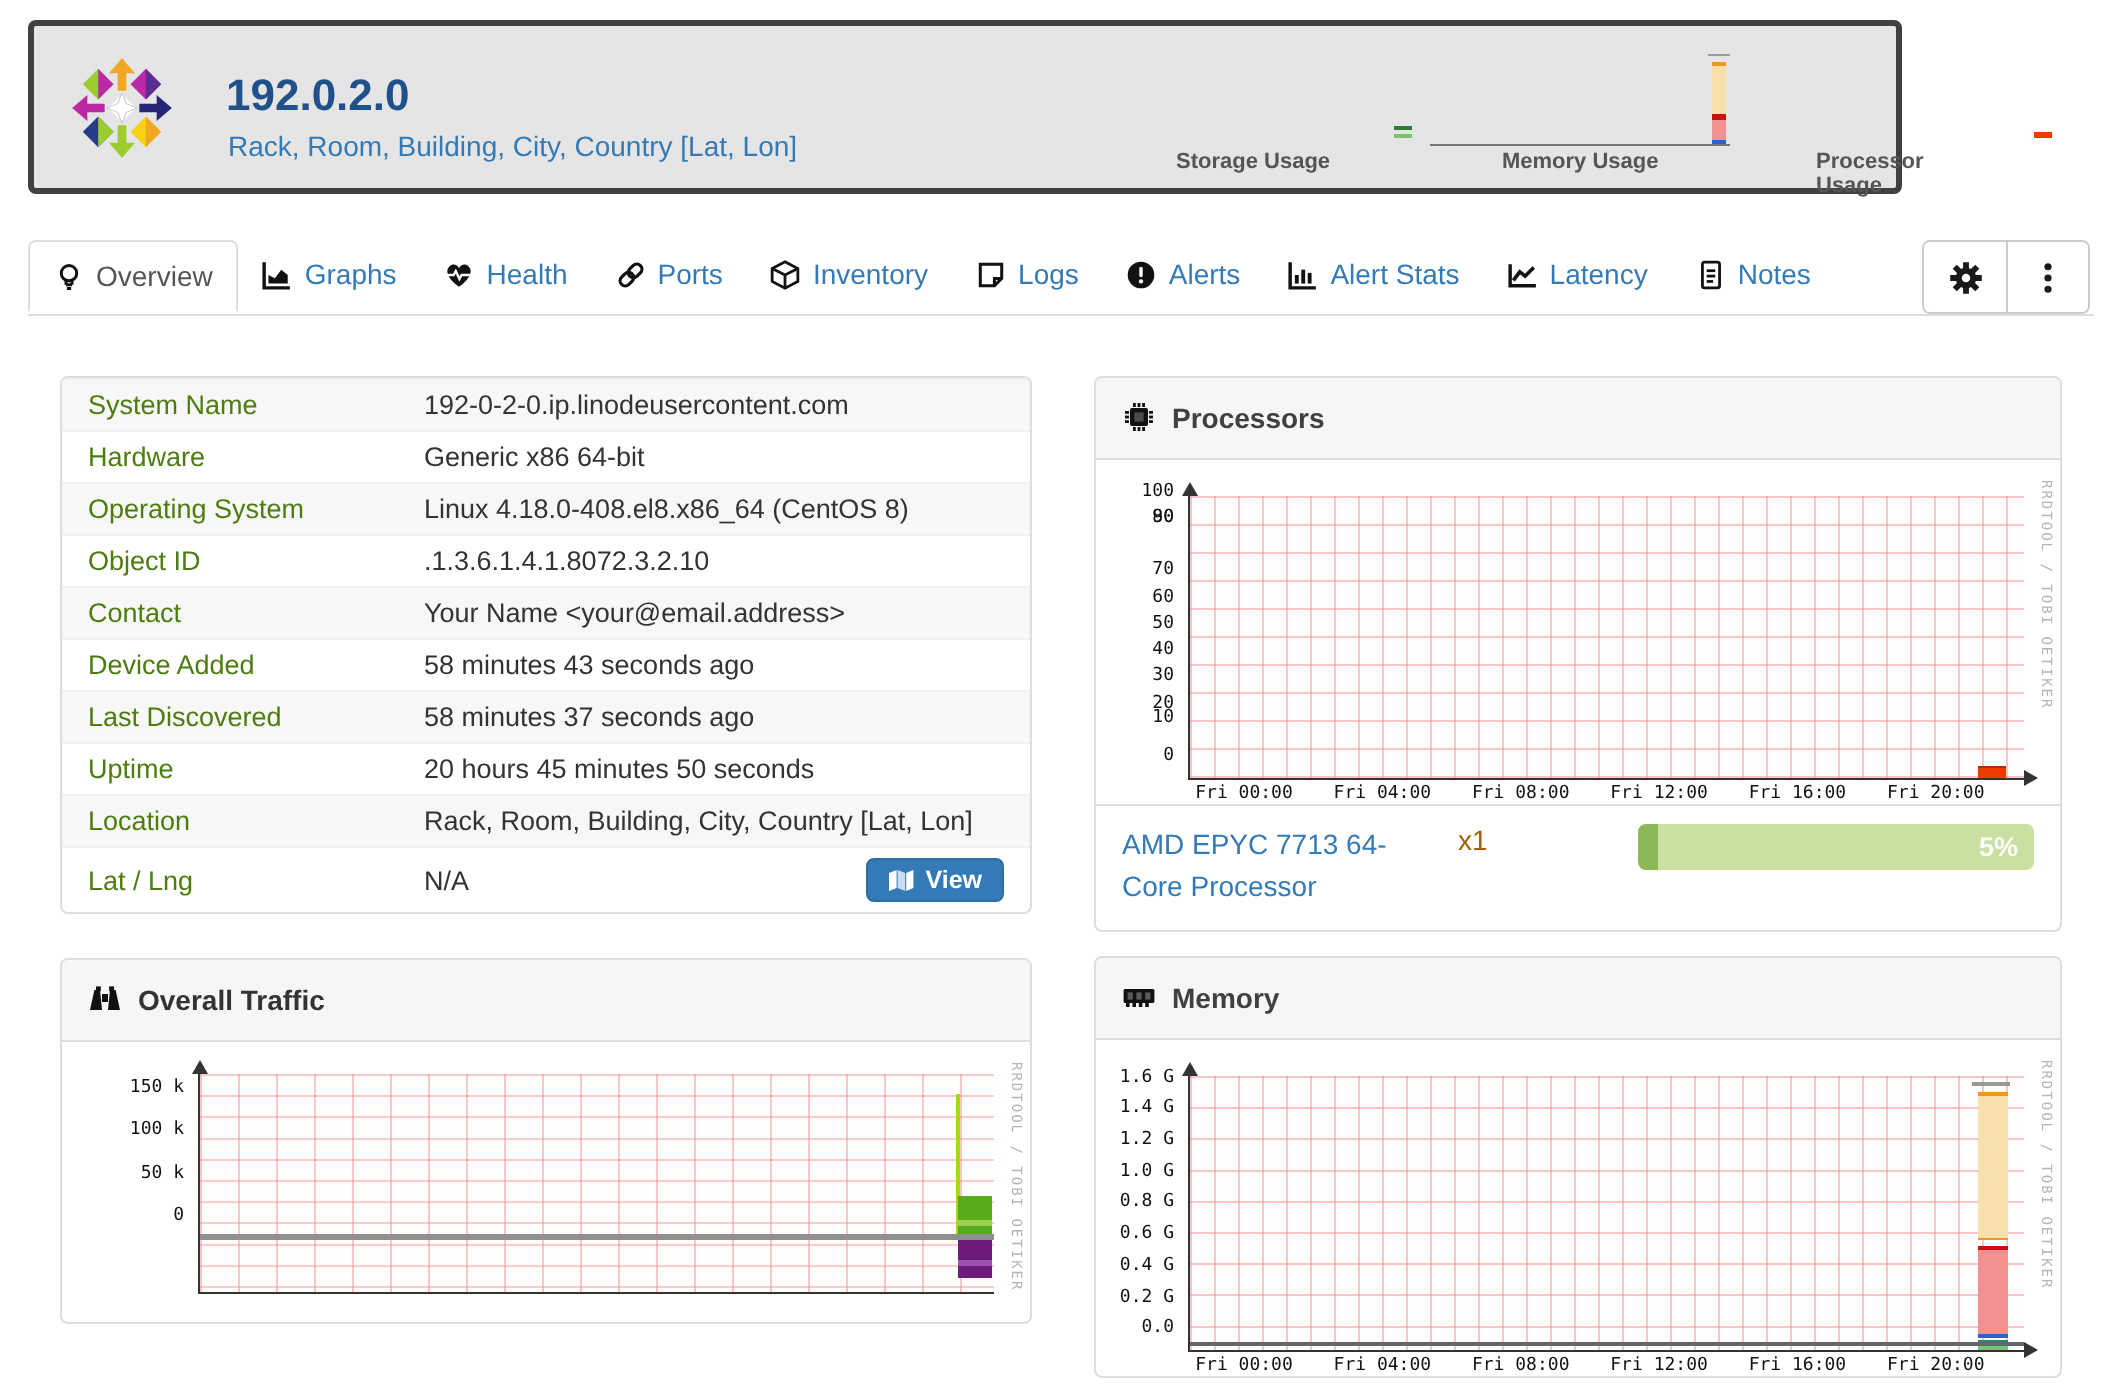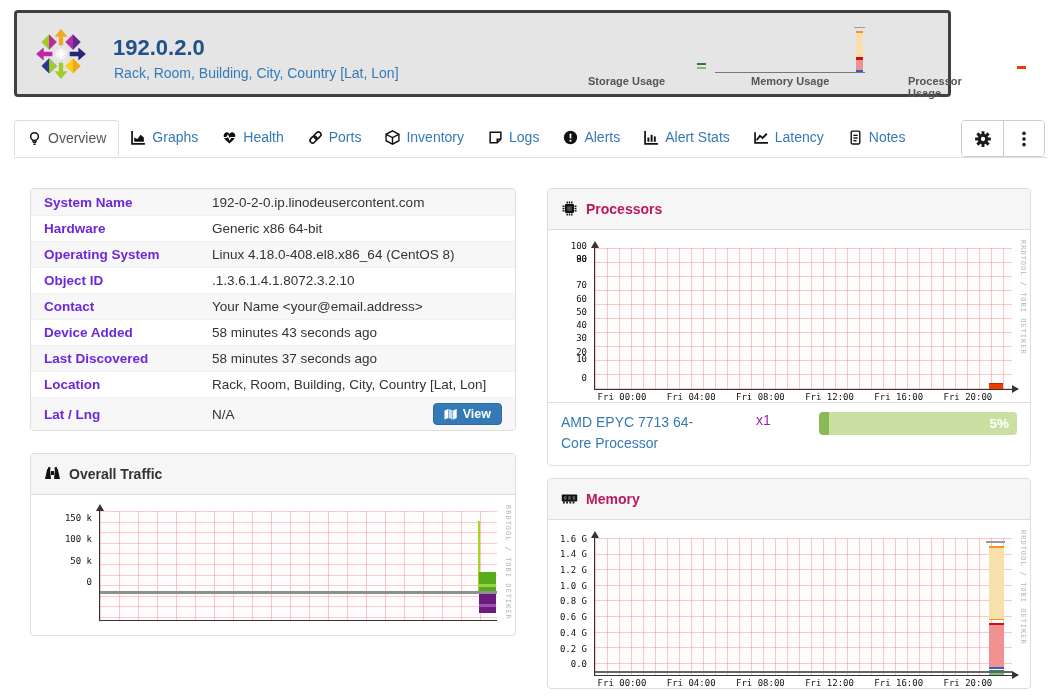--- a/index.html
+++ b/index.html
@@ -34,28 +34,28 @@
   .btn-group button + button { border-left:1px solid #ccc; }
 
   
   .col-left  { position:absolute; left:30px;  top:188px; width:486px; }
   .col-right { position:absolute; left:547px; top:188px; width:484px; }
   .panel { border:1px solid #ddd; border-radius:4px; background:#fff; overflow:hidden; }
   .panel-head { background:#f6f6f6; border-bottom:1px solid #ddd; padding:10px 13px;
     font-size:14px; font-weight:bold; display:flex; align-items:flex-start; gap:8px; line-height:1.45; }
   .panel-head .picon { width:17px; height:15px; flex:none; margin-top:2px; color:#111; }
   .panel-head .picon svg { width:17px; height:15px; display:block; }
-  .head-link { color:#be185d; }
+  .head-link { color:#404040; }
   .sys-title { font-size:14px; color:#222; }
 
   
   .irow { display:flex; padding:5px 13px; font-size:13.5px; min-height:26px; align-items:center;
     border-top:1px solid #f0f0f0; }
   .irow:nth-child(odd) { background:#f7f7f7; }
-  .ilabel { width:168px; flex:none; color:#6d28d9;font-weight:bold; }
+  .ilabel { width:168px; flex:none; color:#4d7c0f; }
   .ivalue { flex:1; color:#333; }
   .view-btn { margin-left:auto; background:#337ab7; border:1px solid #2e6da4; color:#fff;
     font-size:12.5px; font-weight:bold; border-radius:4px; padding:3px 10px; display:flex;
     align-items:center; gap:6px; cursor:pointer; }
 
   
   .rrd { display:flex; padding:8px 2px 4px 2px; position:relative; }
   .ygutter { position:relative; flex:none; }
   .plotwrap { flex:1; position:relative; }
   .plot { position:relative; border-left:1px solid #333; border-bottom:1px solid #333;
@@ -81,21 +81,21 @@
     font-family:"DejaVu Sans Mono", monospace; font-size:9px; color:#111; white-space:nowrap; }
   .mark, .hline { position:absolute; }
   .hline { left:0; right:0; }
   .watermark { position:absolute; right:3px; top:10px; writing-mode:vertical-rl;
     font-family:"DejaVu Sans Mono", monospace; font-size:7px; letter-spacing:1px; color:#b5b5b5; }
 
   
   .proc-row { border-top:1px solid #ddd; padding:9px 13px 12px 13px; display:flex;
     align-items:flex-start; font-size:14px; }
   .proc-name { color:#337ab7; width:150px; line-height:1.45; }
-  .proc-count { color:#a21caf; margin-left:45px; }
+  .proc-count { color:#a16207; margin-left:18px; }
   .proc-bar { margin-left:auto; width:198px; height:23px; background:#c9e0a2; border-radius:4px;
     position:relative; overflow:hidden; }
   .proc-fill { position:absolute; left:0; top:0; bottom:0; background:#8db857; border-radius:4px 0 0 4px; }
   .proc-pct { position:absolute; right:8px; top:0; line-height:23px; color:#fff;
     font-weight:bold; font-size:13.5px; }
 
   .mt22 { margin-top:22px; } .mt12 { margin-top:12px; }
 </style>
 </head>
 <body>
@@ -302,20 +302,24 @@
         </div>
       <div class="irow">
           <div class="ilabel">Device Added</div>
           <div class="ivalue">58 minutes 43 seconds ago</div>
         </div>
       <div class="irow">
           <div class="ilabel">Last Discovered</div>
           <div class="ivalue">58 minutes 37 seconds ago</div>
         </div>
       <div class="irow">
+          <div class="ilabel">Uptime</div>
+          <div class="ivalue">20 hours 45 minutes 50 seconds</div>
+        </div>
+      <div class="irow">
           <div class="ilabel">Location</div>
           <div class="ivalue">Rack, Room, Building, City, Country [Lat, Lon]</div>
         </div>
       <div class="irow">
         <div class="ilabel">Lat / Lng</div>
         <div class="ivalue" style="display:flex; align-items:center;">
           <span>N/A</span>
           <button class="view-btn">
             <svg width="13" height="12" viewBox="0 0 13 12">
                 <polygon points="0.5,2.5 4.3,1 4.3,10 0.5,11.5" fill="#fff"></polygon>

